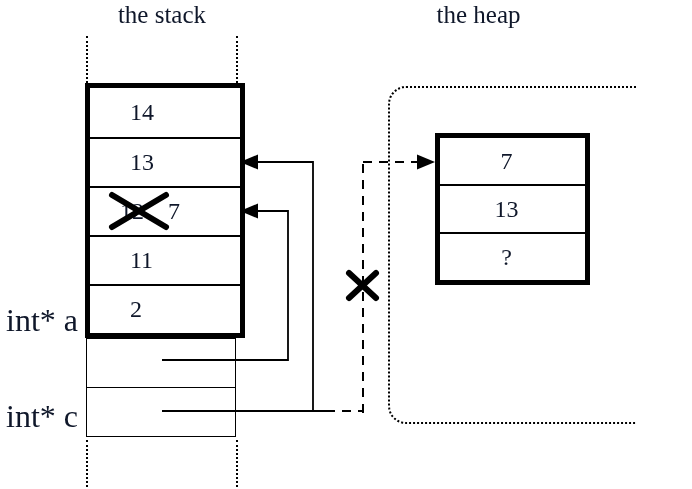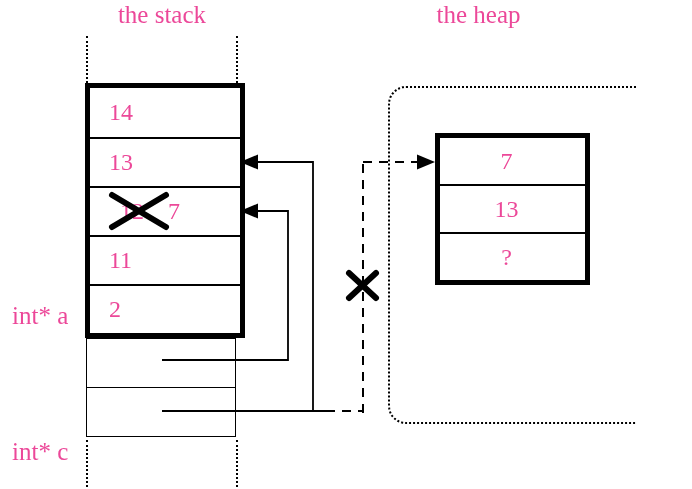--- a/index.html
+++ b/index.html
@@ -2,21 +2,21 @@
 <html><head>
 <meta charset="utf-8">
 <style>
   * { box-sizing: border-box; margin: 0; padding: 0; }
   html, body { background: #ffffff; }
   #canvas {
     position: relative;
     width: 636px;
     height: 489px;
     background: #ffffff;
-    color: #ec4899;
+    color: #0f172a;
     font-family: "Liberation Serif", "DejaVu Serif", serif;
     overflow: hidden;
   }
   .title {
     position: absolute;
     top: 1px;
     font-size: 25px;
     text-align: center;
     white-space: nowrap;
   }
@@ -38,49 +38,49 @@
     position: absolute;
     left: 85px; top: 83px;
     width: 160px; height: 255px;
     border: 5px solid #000;
     background: #fff;
   }
   .srow {
     height: 49px;
     display: flex;
     align-items: center;
-    padding-left: 19px;
+    padding-left: 40px;
     font-size: 24px;
     border-top: 2px solid #000;
   }
   .srow:first-child { border-top: none; }
   .srow.overwritten { padding-left: 30px; }
   .srow.overwritten .new-val { margin-left: 24px; }
 
   
   #sub-cells {
     position: absolute;
     left: 86px; top: 338px;
     width: 150px; height: 99px;
     border: 1.5px solid #000;
     background: #fff;
   }
   .subrow { height: 49px; }
   .subrow:first-child { border-bottom: 1.5px solid #000; }
 
   .ptr-label {
     position: absolute;
-    left: 12px;
+    left: 6px;
     width: 80px;
-    font-size: 25px;
+    font-size: 32px;
     white-space: nowrap;
   }
   #label-a { top: 302px; }
   #label-b { top: 350px; }
-  #label-c { top: 398px; margin-top: 40px; }
+  #label-c { top: 398px; }
 
   
   #heap-outline {
     position: absolute;
     left: 388px; top: 86px;
     width: 297px; height: 338px;
     border: 2.5px dotted #000;
     border-radius: 18px;
   }
   #heap-box {

